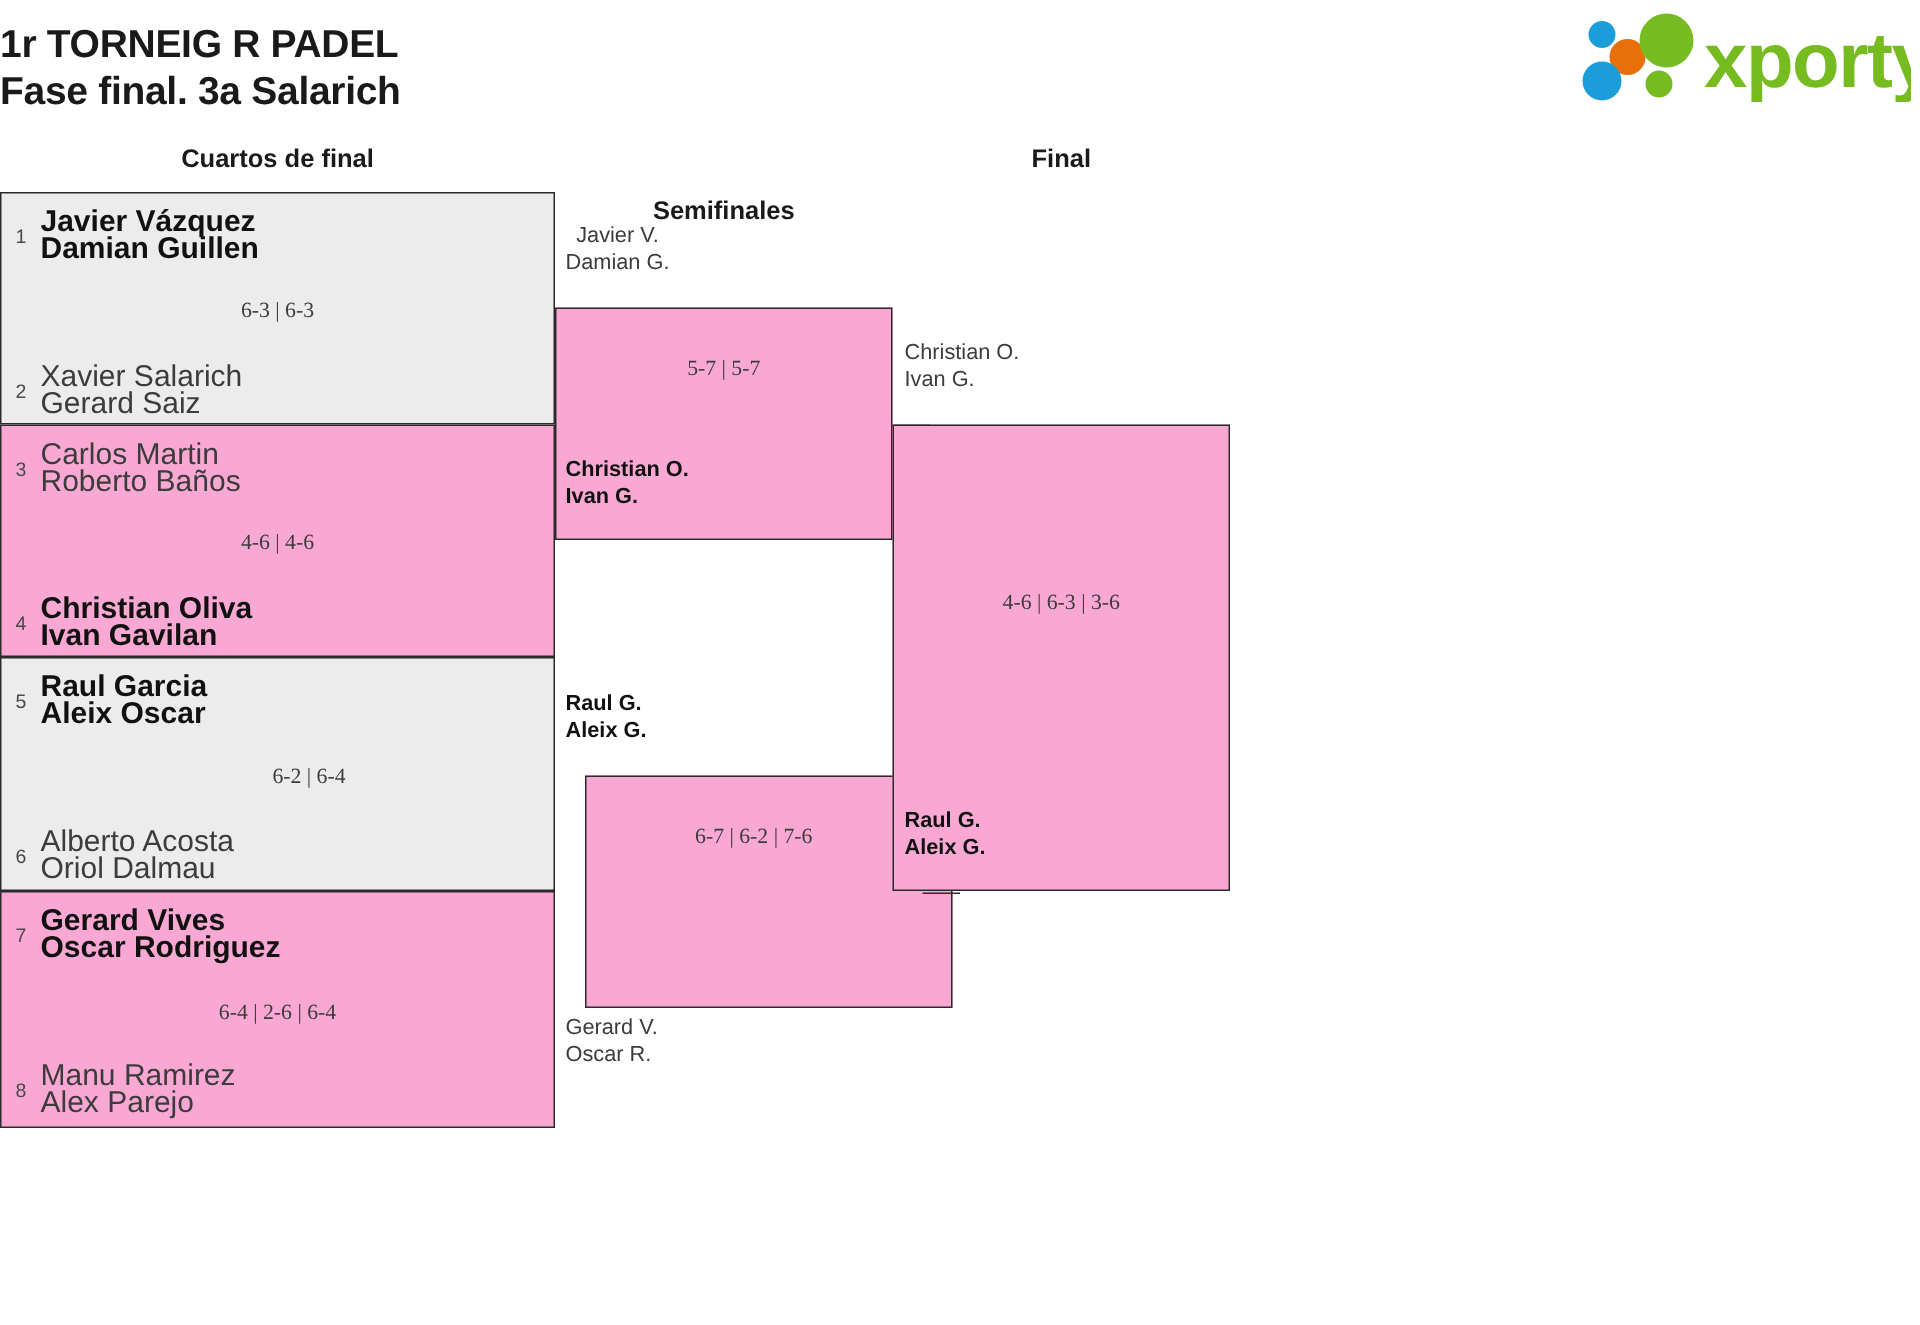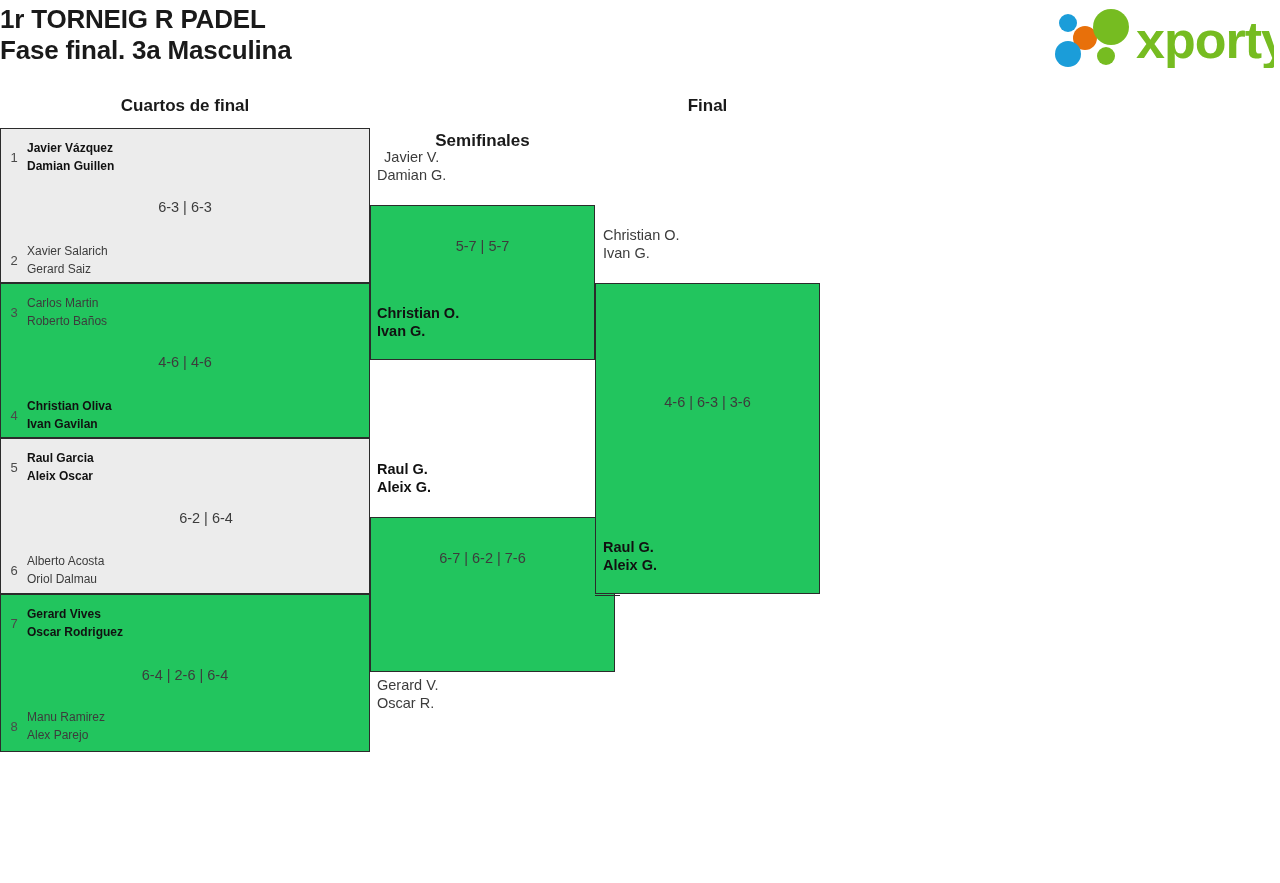--- a/index.html
+++ b/index.html
@@ -24,21 +24,21 @@
     width: 700px;
   }
   .title-line {
     font-size: 26px;
     font-weight: bold;
     color: #1a1a1a;
     line-height: 31px;
     letter-spacing: -0.2px;
     white-space: nowrap;
   }
-  .title-line-1 { padding-top: 4px; }
+  .title-line-1 { padding-top: 14px; }
 
   
   .logo {
     position: absolute;
     left: 1052px; top: 6px;
     width: 222px; height: 62px;
   }
 
   
   .round-head {
@@ -51,21 +51,21 @@
     white-space: nowrap;
   }
   #round-head-qf  { left: 0px;   width: 370px; }
   #round-head-sf  { left: 370px; width: 225px; margin-top: 35px; }
   #round-head-f   { left: 595px; width: 225px; }
 
   
   .match {
     position: absolute;
     border: 1px solid #2b2b2b;
-    background: #22c55e;
+    background: #f9a8d4;
   }
   .match.shaded { background: #ececec; }
 
   
   .stub {
     position: absolute;
     height: 1px;
     background: #2b2b2b;
   }
 
@@ -78,57 +78,58 @@
   }
   .seed {
     width: 26px;
     flex: 0 0 26px;
     text-align: center;
     font-size: 13px;
     color: #4a4a4a;
     line-height: 1;
   }
   .names {
-    font-size: 12px;
+    font-size: 20px;
     color: #3c3c3c;
     line-height: 18px;
     white-space: nowrap;
   }
   .names .nm { display: block; }
   .team.winner .names { color: #111111; font-weight: bold; }
 
   
   .score {
     position: absolute;
     text-align: center;
     font-size: 14.5px;
     color: #3c3c3c;
     line-height: 18px;
     white-space: nowrap;
+    font-family: Liberation Serif, serif;
   }
 
   
   .adv {
     position: absolute;
     font-size: 14.5px;
     line-height: 18px;
     color: #3c3c3c;
     white-space: nowrap;
   }
   .adv .nm { display: block; }
   .adv.winner { color: #111111; font-weight: bold; }
 </style>
 </head>
 <body>
 
 <div id="page">
 
   <div class="title-block">
     <div class="title-line title-line-1">1r TORNEIG R PADEL</div>
-    <div class="title-line">Fase final. 3a Masculina</div>
+    <div class="title-line">Fase final. 3a Salarich</div>
   </div>
 
   <div class="logo">
     <svg width="222" height="62" viewBox="0 0 222 62">
       <circle cx="16" cy="17" r="9" fill="#1b9dd9"></circle>
       <circle cx="33" cy="32" r="12" fill="#e8700a"></circle>
       <circle cx="16" cy="48" r="13" fill="#1b9dd9"></circle>
       <circle cx="59" cy="21" r="18" fill="#76bc21"></circle>
       <circle cx="54" cy="50" r="9" fill="#76bc21"></circle>
       <text x="84" y="52" font-family="Liberation Sans, sans-serif" font-size="52" font-weight="bold" fill="#76bc21" letter-spacing="-1">xporty</text>
@@ -224,21 +225,21 @@
   <div class="adv winner" style="left:377px; top:304px;">
     <span class="nm">Christian O.</span>
     <span class="nm">Ivan G.</span>
   </div>
 
   <div class="adv winner" style="left:377px; top:460px;">
     <span class="nm">Raul G.</span>
     <span class="nm">Aleix G.</span>
   </div>
 
-  <div class="match" style="left:370px; top:517px; width:245px; height:155px;">
+  <div class="match" style="left:390px; top:517px; width:245px; height:155px;">
     <div class="score" style="left:0; width:223px; top:31px;">6-7 | 6-2 | 7-6</div>
     <div class="stub" style="left:224px; top:77px; width:25px;"></div>
   </div>
 
   <div class="adv" style="left:377px; top:636px;margin-top:40px;">
     <span class="nm">Gerard V.</span>
     <span class="nm">Oscar R.</span>
   </div>
 
   <div class="adv" style="left:603px; top:226px;">

